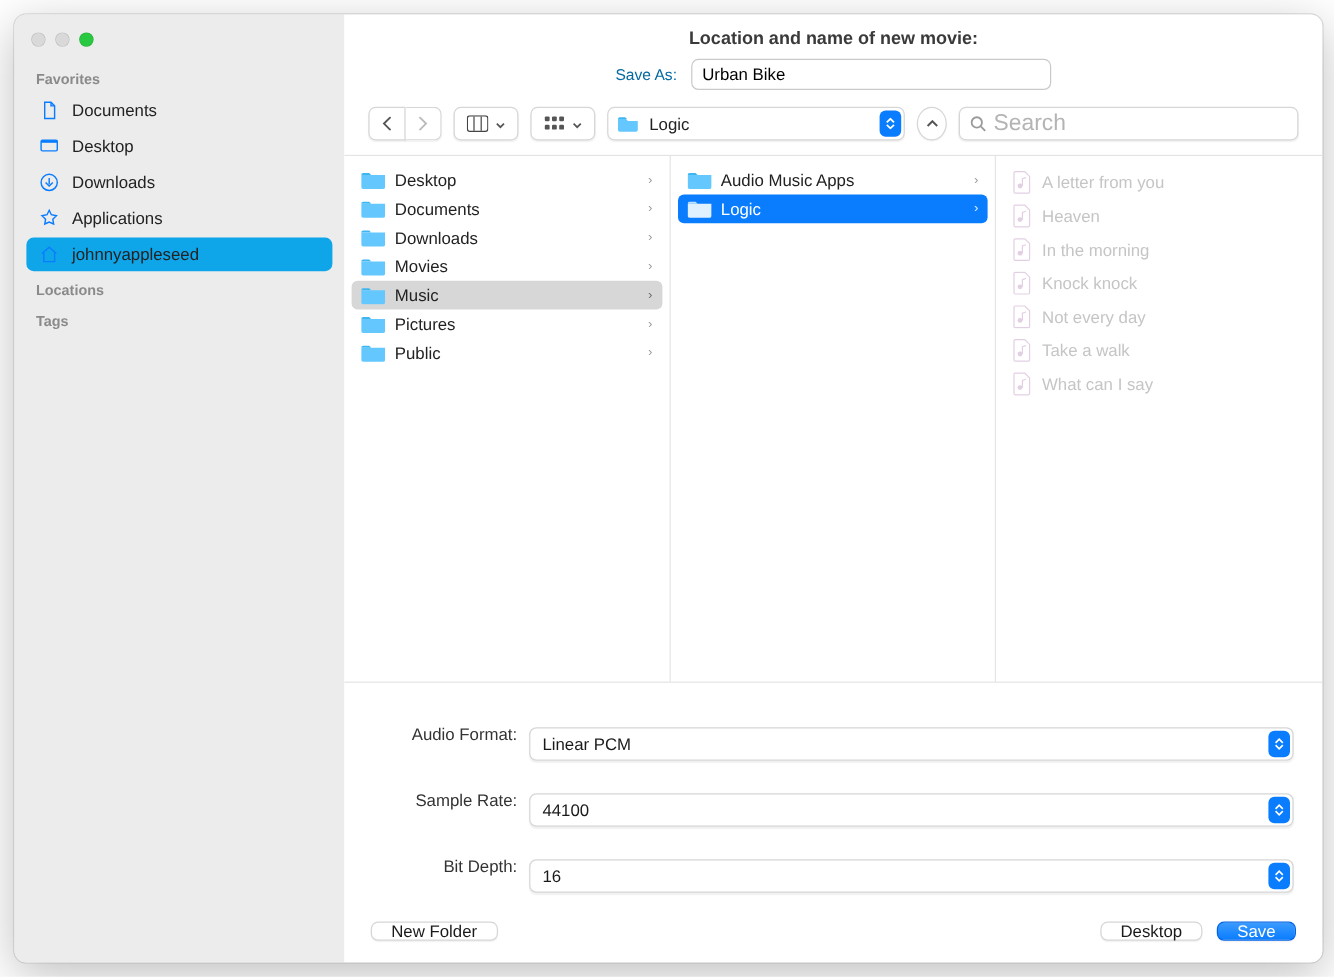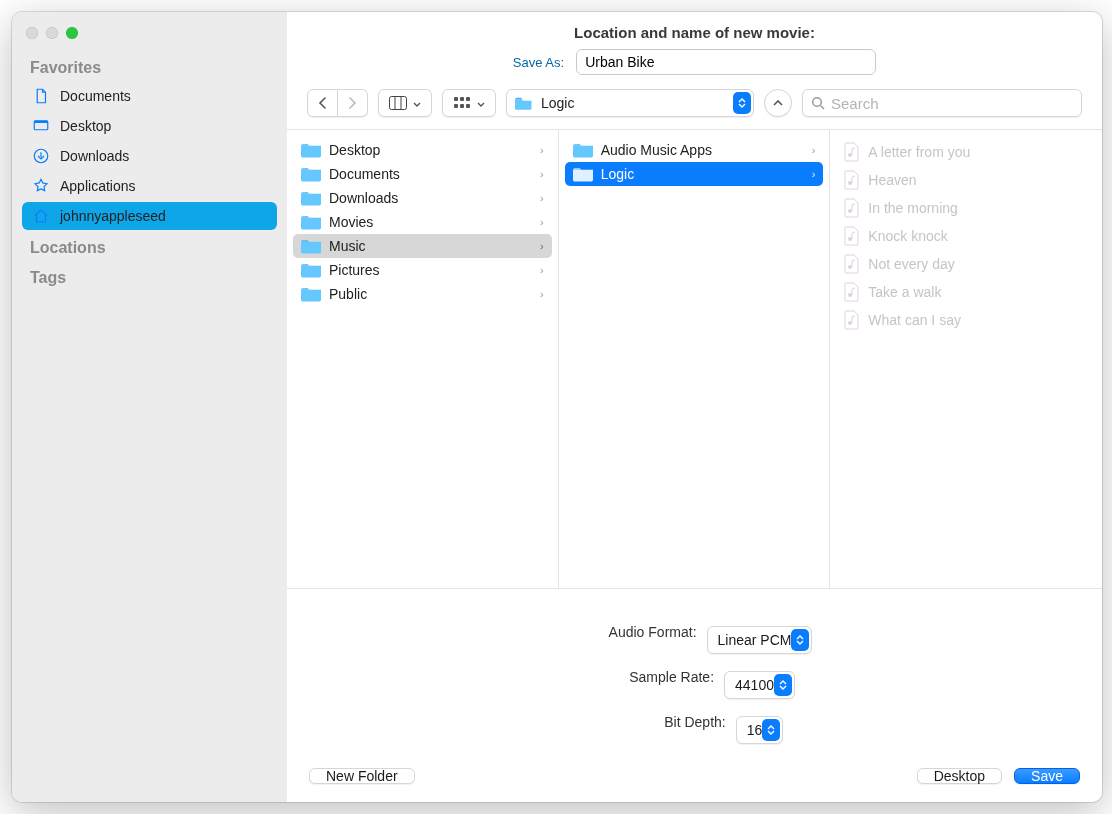--- a/index.html
+++ b/index.html
@@ -32,21 +32,21 @@
     gap: 8px;
     padding: 7px 12px 12px 14px;
   }
   .tl-dot { width: 12px; height: 12px; border-radius: 50%; box-shadow: inset 0 0 0 0.5px rgba(0,0,0,0.15); }
   .tl-close { background: #d9d9d9; }
   .tl-min { background: #d9d9d9; }
   .tl-zoom { background: #28c840; }
   .section-header {
     padding: 8px 18px 4px;
     color: #8a8a8a;
-    font-size: 16px;
+    font-size: 12px;
     font-weight: 600;
   }
   .sb-item {
     display: flex;
     align-items: center;
     gap: 10px;
     padding: 5px 10px;
     margin: 1px 10px;
     border-radius: 6px;
     font-size: 14px;
@@ -145,21 +145,21 @@
     height: 28px;
     border-radius: 6px;
     background: #fff;
     border: 0.5px solid #d6d6d6;
     box-shadow: 0 1px 1px rgba(0,0,0,0.06);
     display:flex; align-items:center; gap:6px;
     padding: 0 8px;
   }
   .search-input {
     border: none; outline: none; flex: 1;
-    font-size: 15px; color:#333; background: transparent;
+    font-size: 19px; color:#333; background: transparent;
   }
   .search-input::placeholder { color: #b4b4b4; }
 
   
   .browser {
     flex: 1;
     display: grid;
     grid-template-columns: 1fr 1fr 1fr;
     border-top: 1px solid #e4e4e4;
     border-bottom: 1px solid #e4e4e4;
@@ -185,21 +185,21 @@
   .row.active .arrow { color: #6a6a6a; }
   .row.selected-blue { background: #0a7dff; color: #fff; }
   .row.selected-blue .arrow { color: rgba(255,255,255,0.9); }
   .row.dimmed { color: #c5c5c5; }
   .folder-ic { width: 20px; height: 16px; }
   .file-ic { width: 16px; height: 20px; }
 
   
   .form-area {
     padding: 20px 24px 10px;
-    display: flex; flex-direction: column;  align-items: center;
+    display: flex; flex-direction: column; gap: 10px;
   }
   .form-row { display: flex; align-items: center; gap: 10px; }
   .form-label { width: 120px; text-align: right; font-size: 14px; color:#333; }
   .select-box {
     flex: 1;
     height: 28px;
     border-radius: 6px;
     background: #fff;
     border: 0.5px solid #d6d6d6;
     box-shadow: 0 1px 1px rgba(0,0,0,0.06);

